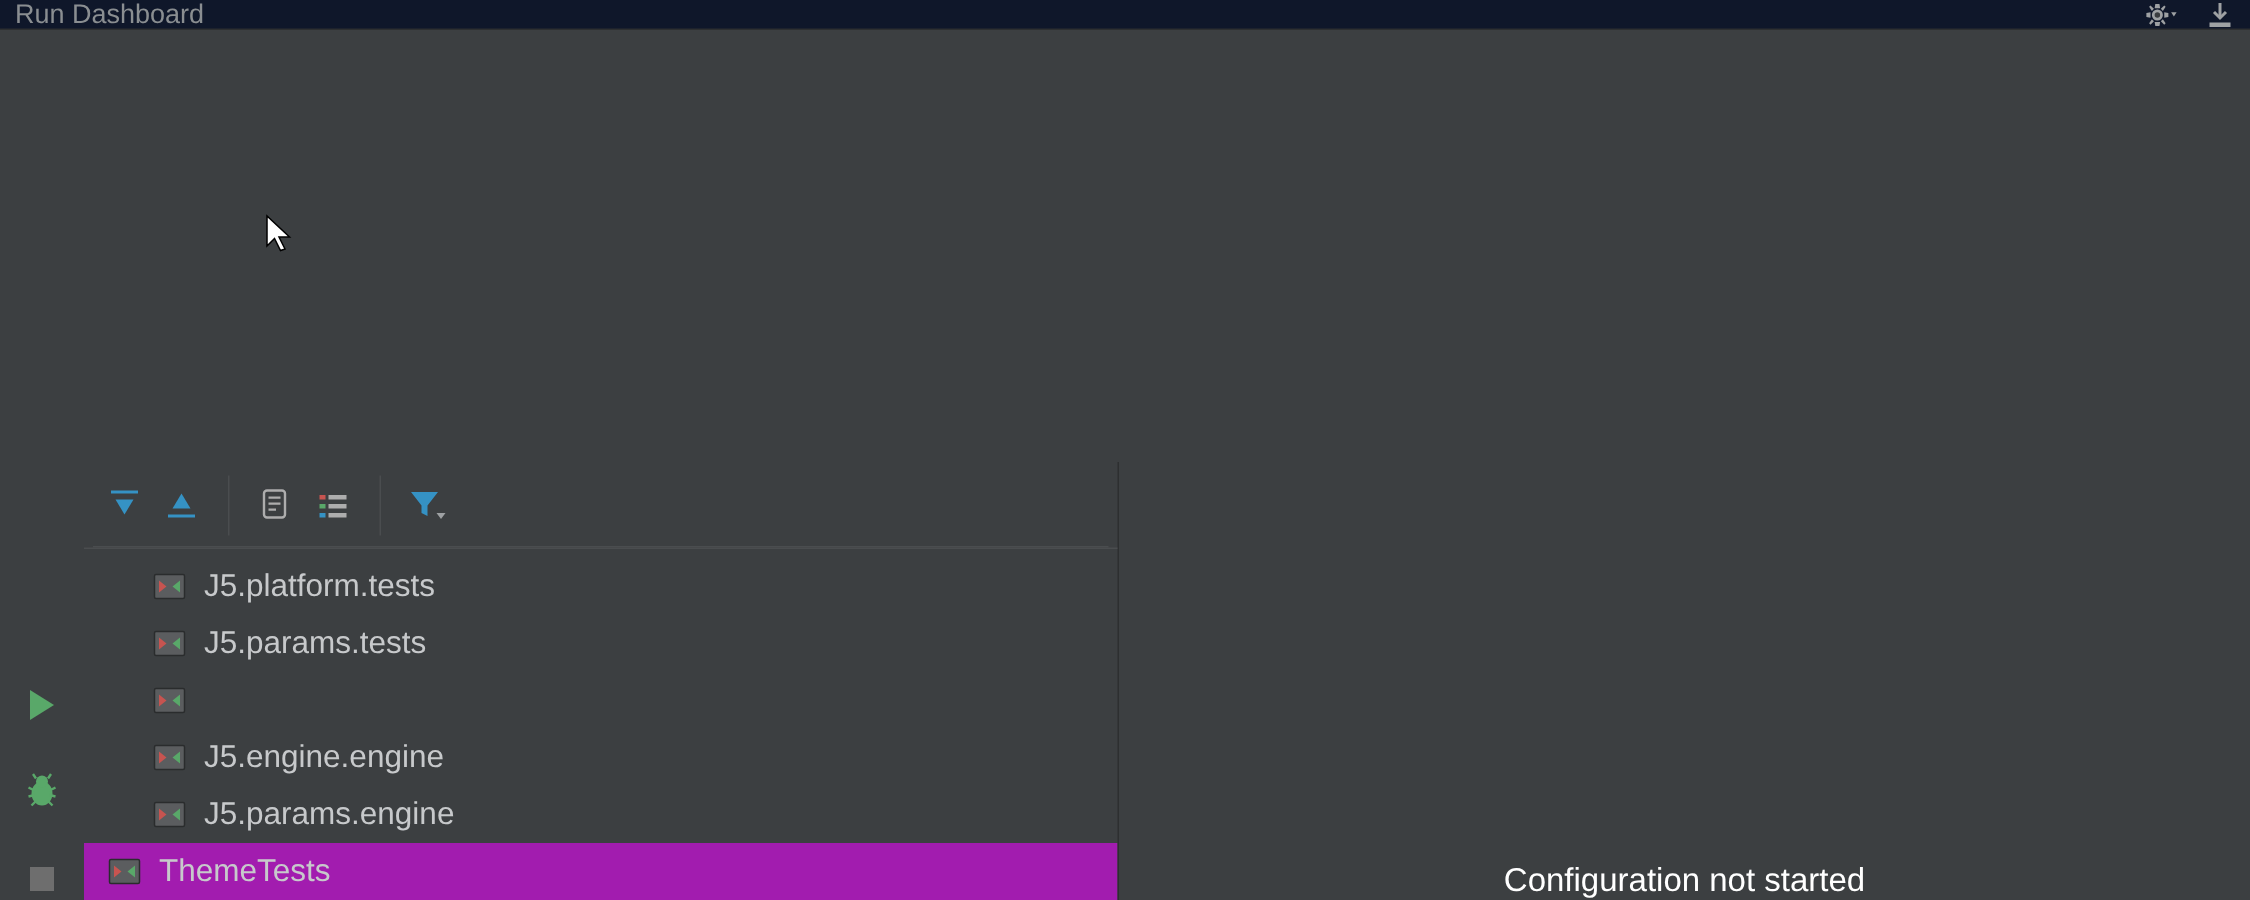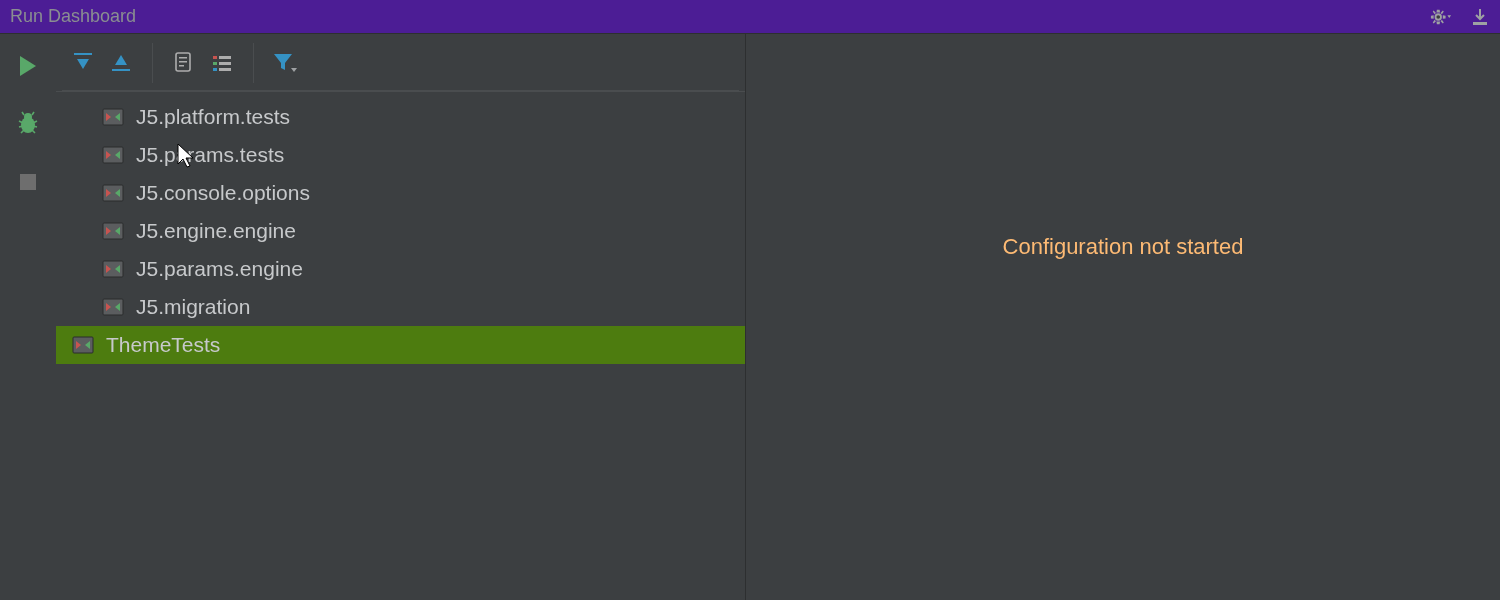--- a/index.html
+++ b/index.html
@@ -8,43 +8,44 @@
     background: #3c3f41;
     font-family: "Helvetica Neue", Arial, sans-serif;
     font-size: 14px;
     color: #bbbbbb;
     display: flex;
     flex-direction: column;
   }
 
   
   .title-bar {
-    height: 34px;
+    height: 20px;
     display: flex;
     align-items: center;
     padding: 0 10px;
     color: #8a8e91;
     font-size: 18px;
     border-bottom: 1px solid #2d2f30;
-    background: #4c1d95;
+    background: #0f172a;
   }
   .title-bar .title { flex: 0 0 auto; }
   .title-bar .spacer { flex: 1 1 auto; }
   .title-right { display: flex; gap: 18px; align-items: center; }
   .title-right .tb-btn {
     display: flex; align-items: center; cursor: pointer;
     color: #9ea1a3;
   }
   .title-right svg { display: block; }
 
   
   .main {
     flex: 1 1 auto;
     display: flex;
     min-height: 0;
+    align-items: flex-end;
   }
 
   
   .action-col {
     width: 56px;
     padding-top: 18px;
     display: flex;
     flex-direction: column;
     align-items: center;
     gap: 30px;
@@ -98,36 +99,36 @@
     display: flex;
     align-items: center;
     gap: 12px;
     padding-left: 46px;
     font-size: 21px;
     color: #c7c9cb;
     cursor: pointer;
     user-select: none;
   }
   .tree-item.selected {
-    background: #4d7c0f;
+    background: #a21caf;
     padding-left: 16px;
   }
   .tree-item .rc-icon { flex: 0 0 auto; }
   .tree-item .label { white-space: nowrap; }
 
   
   .right-panel {
     flex: 1 1 auto;
     display: flex;
     align-items: flex-start;
     justify-content: center;
     padding-top: 200px;
   }
   .right-panel .msg {
-    color: #fdba74;
+    color: #ffffff;
     font-size: 22px;
   }
 
   
   .cursor {
     position: absolute;
     left: 176px;
     top: 142px;
     pointer-events: none;
   }
@@ -253,45 +254,36 @@
             <path d="M18 7 L13 11 L18 15 Z" fill="#59a869"></path>
           </svg>
           <span class="label">J5.params.tests</span>
         </div>
         <div class="tree-item">
           <svg width="22" height="22" viewBox="0 0 22 22" class="rc-icon">
             <rect x="1" y="3" width="20" height="16" rx="1" fill="#5b5d5f" stroke="#2a2c2d"></rect>
             <path d="M4 7 L9 11 L4 15 Z" fill="#c75450"></path>
             <path d="M18 7 L13 11 L18 15 Z" fill="#59a869"></path>
           </svg>
-          <span class="label">J5.console.options</span>
         </div>
         <div class="tree-item">
           <svg width="22" height="22" viewBox="0 0 22 22" class="rc-icon">
             <rect x="1" y="3" width="20" height="16" rx="1" fill="#5b5d5f" stroke="#2a2c2d"></rect>
             <path d="M4 7 L9 11 L4 15 Z" fill="#c75450"></path>
             <path d="M18 7 L13 11 L18 15 Z" fill="#59a869"></path>
           </svg>
           <span class="label">J5.engine.engine</span>
         </div>
         <div class="tree-item">
           <svg width="22" height="22" viewBox="0 0 22 22" class="rc-icon">
             <rect x="1" y="3" width="20" height="16" rx="1" fill="#5b5d5f" stroke="#2a2c2d"></rect>
             <path d="M4 7 L9 11 L4 15 Z" fill="#c75450"></path>
             <path d="M18 7 L13 11 L18 15 Z" fill="#59a869"></path>
           </svg>
           <span class="label">J5.params.engine</span>
-        </div>
-        <div class="tree-item">
-          <svg width="22" height="22" viewBox="0 0 22 22" class="rc-icon">
-            <rect x="1" y="3" width="20" height="16" rx="1" fill="#5b5d5f" stroke="#2a2c2d"></rect>
-            <path d="M4 7 L9 11 L4 15 Z" fill="#c75450"></path>
-            <path d="M18 7 L13 11 L18 15 Z" fill="#59a869"></path>
-          </svg>
-          <span class="label">J5.migration</span>
         </div>
         <div class="tree-item selected">
           <svg width="22" height="22" viewBox="0 0 22 22" class="rc-icon">
             <rect x="1" y="3" width="20" height="16" rx="1" fill="#5b5d5f" stroke="#2a2c2d"></rect>
             <path d="M4 7 L9 11 L4 15 Z" fill="#c75450"></path>
             <path d="M18 7 L13 11 L18 15 Z" fill="#59a869"></path>
           </svg>
           <span class="label">ThemeTests</span>
         </div>
       </div>

